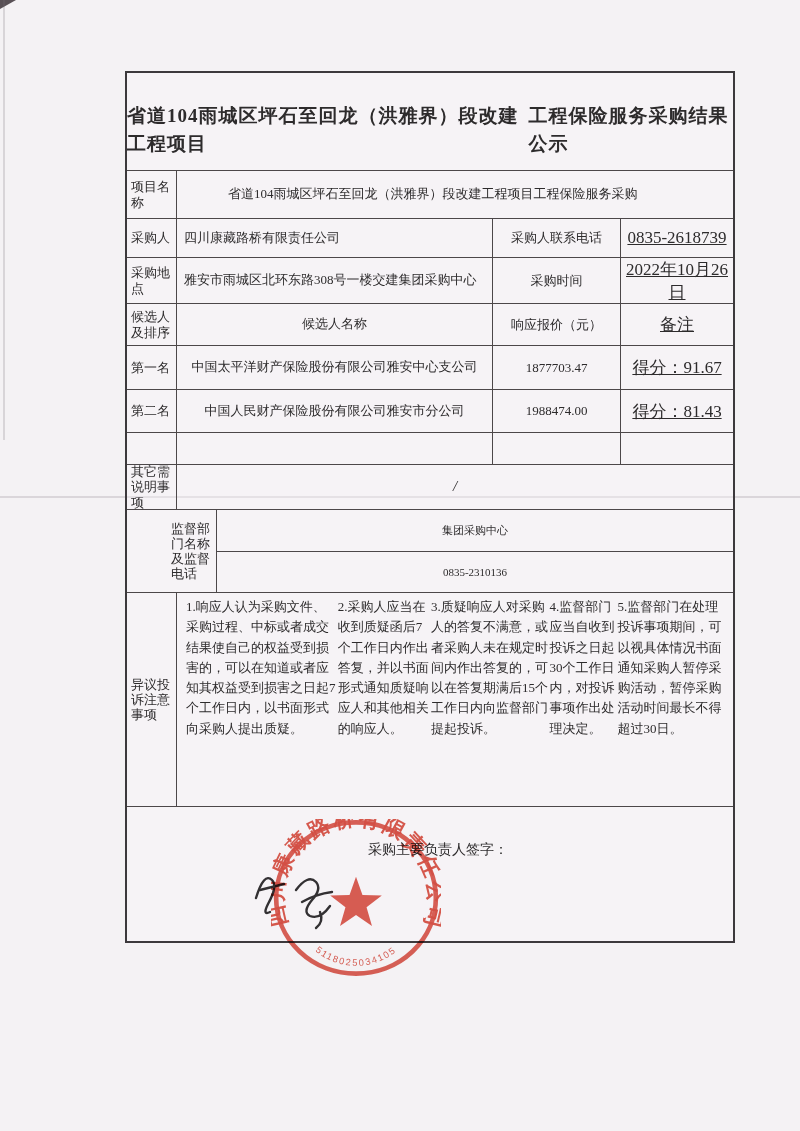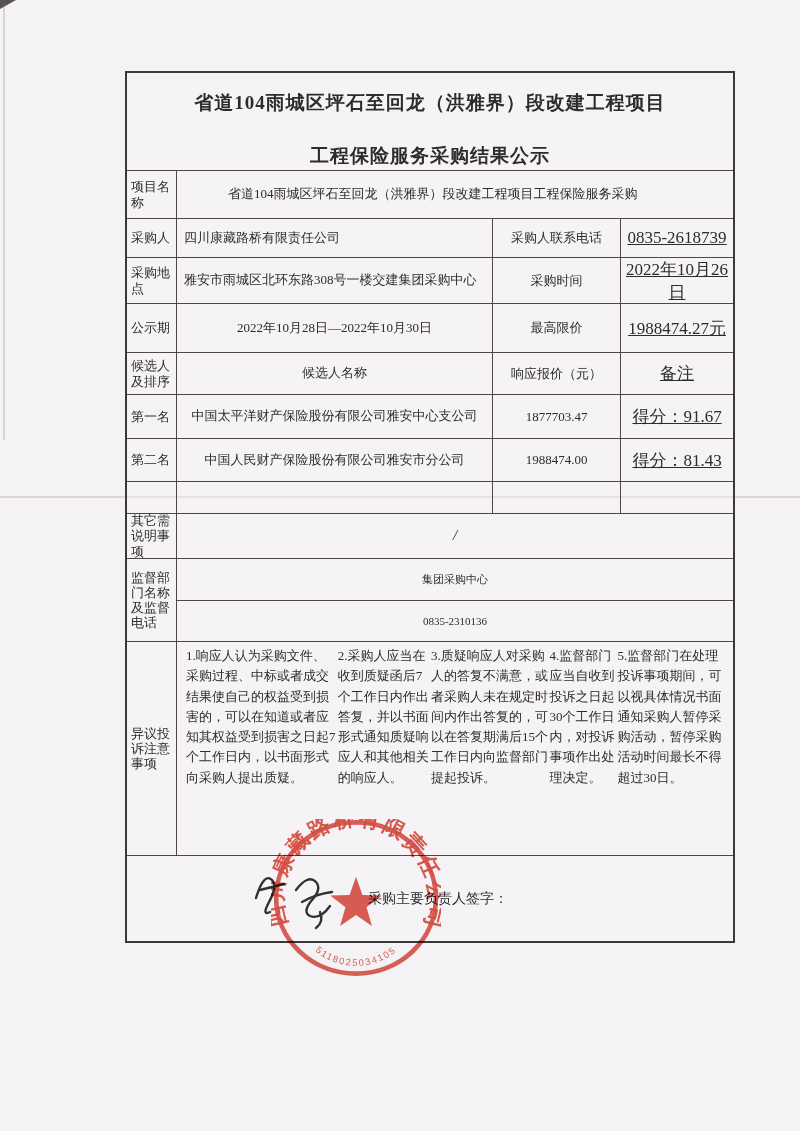--- a/index.html
+++ b/index.html
@@ -24,21 +24,21 @@
   .cl{width:50px;box-sizing:border-box;border-right:1px solid #4c4749;
     display:flex;align-items:center;padding:1px 2px 1px 4px;
     font-size:13px;line-height:1.16;word-break:break-all;}
   .cm{flex:1;box-sizing:border-box;border-right:1px solid #4c4749;
     display:flex;align-items:center;padding:2px 7px;font-size:13px;line-height:1.3;}
   .c3{width:128px;box-sizing:border-box;border-right:1px solid #4c4749;
     display:flex;align-items:center;justify-content:center;font-size:13px;text-align:center;}
   .c4{width:112px;box-sizing:border-box;display:flex;align-items:center;justify-content:center;
     font-size:17px;text-align:center;text-decoration:underline;}
   .center{justify-content:center;text-align:center;}
-  .title-row{height:97px;display:flex;flex-direction:column;align-items:center;
+  .title-row{height:97px;display:flex;flex-direction:row;align-items:center;
     justify-content:space-between;padding-top:16px;box-sizing:border-box;}
   .title-line{font-size:19px;font-weight:bold;letter-spacing:1px;line-height:1.45;}
   .sup-col{flex:1;display:flex;flex-direction:column;}
   .sup-sub{flex:1;display:flex;align-items:center;justify-content:center;font-size:11px;}
   .sup-sub:first-child{border-bottom:1px solid #4c4749;}
   .obj-content{flex:1;box-sizing:border-box;display:flex;flex-direction:row;justify-content:center;
     padding:4px 9px;font-size:13px;line-height:1.56;}
   .sig-row{display:flex;align-items:center;padding-left:16px;font-size:14px;box-sizing:border-box;justify-content:center;}
   .slash{font-style:italic;font-size:15px;}
 
@@ -73,26 +73,20 @@
     <div class="c4">0835-2618739</div>
   </div>
 
   <div class="row" style="height:46px;">
     <div class="cl">采购地点</div>
     <div class="cm">雅安市雨城区北环东路308号一楼交建集团采购中心</div>
     <div class="c3">采购时间</div>
     <div class="c4">2022年10月26日</div>
   </div>
 
-  <div class="row" style="height:49px;">
-    <div class="cl">公示期</div>
-    <div class="cm center">2022年10月28日—2022年10月30日</div>
-    <div class="c3">最高限价</div>
-    <div class="c4">1988474.27元</div>
-  </div>
 
   <div class="row" style="height:42px;">
     <div class="cl">候选人及排序</div>
     <div class="cm center">候选人名称</div>
     <div class="c3">响应报价（元）</div>
     <div class="c4">备注</div>
   </div>
 
   <div class="row" style="height:44px;">
     <div class="cl">第一名</div>
@@ -113,21 +107,21 @@
     <div class="cm"></div>
     <div class="c3"></div>
     <div class="c4"></div>
   </div>
 
   <div class="row" style="height:45px;">
     <div class="cl">其它需说明事项</div>
     <div class="cm center slash" style="border-right:none;">/</div>
   </div>
 
-  <div class="row" style="height:83px;">
+  <div class="row" style="height:83px;padding-left:40px;">
     <div class="cl">监督部门名称及监督电话</div>
     <div class="sup-col">
       <div class="sup-sub">集团采购中心</div>
       <div class="sup-sub">0835-2310136</div>
     </div>
   </div>
 
   <div class="row" style="height:214px;">
     <div class="cl">异议投诉注意事项</div>
     <div class="obj-content">

